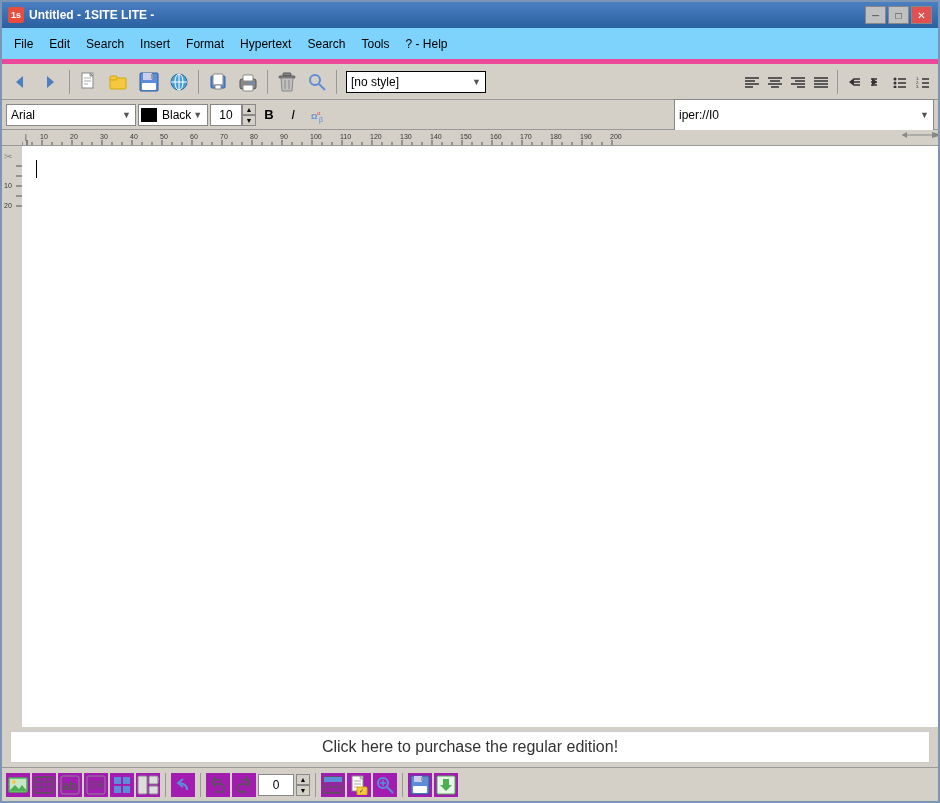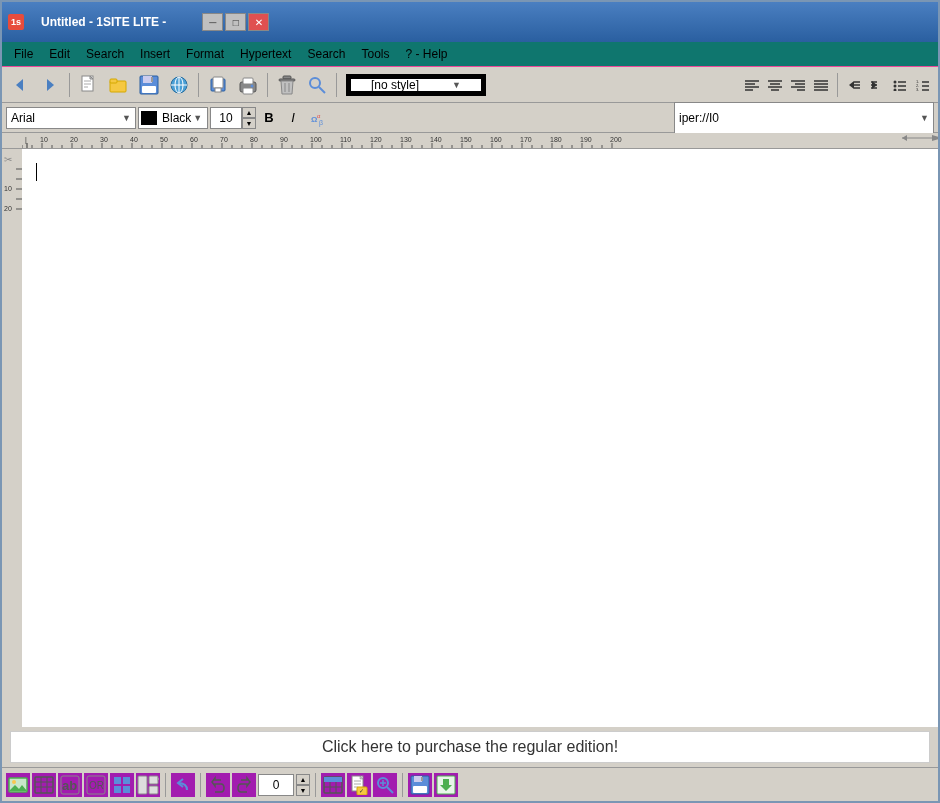--- a/index.html
+++ b/index.html
@@ -15,24 +15,24 @@
       width: 940px;
       height: 803px;
       border: 2px solid #7a96b4;
       background: #d4d0c8;
       display: flex;
       flex-direction: column;
     }
     .title-bar {
       background: linear-gradient(to bottom, #4a7fc1, #2a5fa0);
       color: white;
-      height: 40px;
-      display: flex;
-      align-items: center;
-      justify-content: flex-start;
+      height: 26px;
+      display: flex;
+      align-items: center;
+      justify-content: space-between;
       padding: 0 6px;
       flex-shrink: 0;
       gap: 36px;
     }
     .title-bar-left {
       display: flex;
       align-items: center;
       gap: 5px;
     }
     .title-icon {
@@ -43,46 +43,45 @@
       display: flex;
       align-items: center;
       justify-content: center;
       font-size: 9px;
       font-weight: bold;
       color: white;
     }
     .title-text {
       font-size: 12px;
       font-weight: bold;
-      margin-left: 12px;
     }
     .title-controls {
       display: flex;
       gap: 2px;
     }
     .title-btn {
       width: 21px;
       height: 18px;
       background: #c0c0c0;
       border: 1px solid #888;
       cursor: pointer;
       display: flex;
       align-items: center;
       justify-content: center;
       font-size: 10px;
       color: #333;
     }
     .title-btn.close { background: #e05050; color: white; }
     .menu-bar {
-      background: #0f766e;
-      height: 25px;
+      background: #7dd3fc;
+      height: 36px;
       display: flex;
       align-items: center;
       padding: 0 4px;
-      border-bottom: 1px solid #ec4899;
+      border-bottom: 5px solid #ec4899;
       flex-shrink: 0;
     }
     .menu-item {
       padding: 2px 8px;
       cursor: pointer;
       font-size: 12px;
       color: #000;
     }
     .toolbar-1 {
       background: #d4d0c8;
@@ -118,23 +117,23 @@
     }
     .tb-separator {
       width: 1px;
       height: 24px;
       background: #999;
       margin: 0 3px;
     }
     .style-dropdown {
       height: 22px;
       background: white;
-      border: 5px solid #000000;
-      font-size: 12px;
-      padding: 0 20px;
+      border: 1px solid #000000;
+      font-size: 12px;
+      padding: 0 4px;
       cursor: pointer;
       display: flex;
       align-items: center;
       justify-content: space-between;
       min-width: 140px;
     }
     .align-group {
       display: flex;
       gap: 1px;
     }

